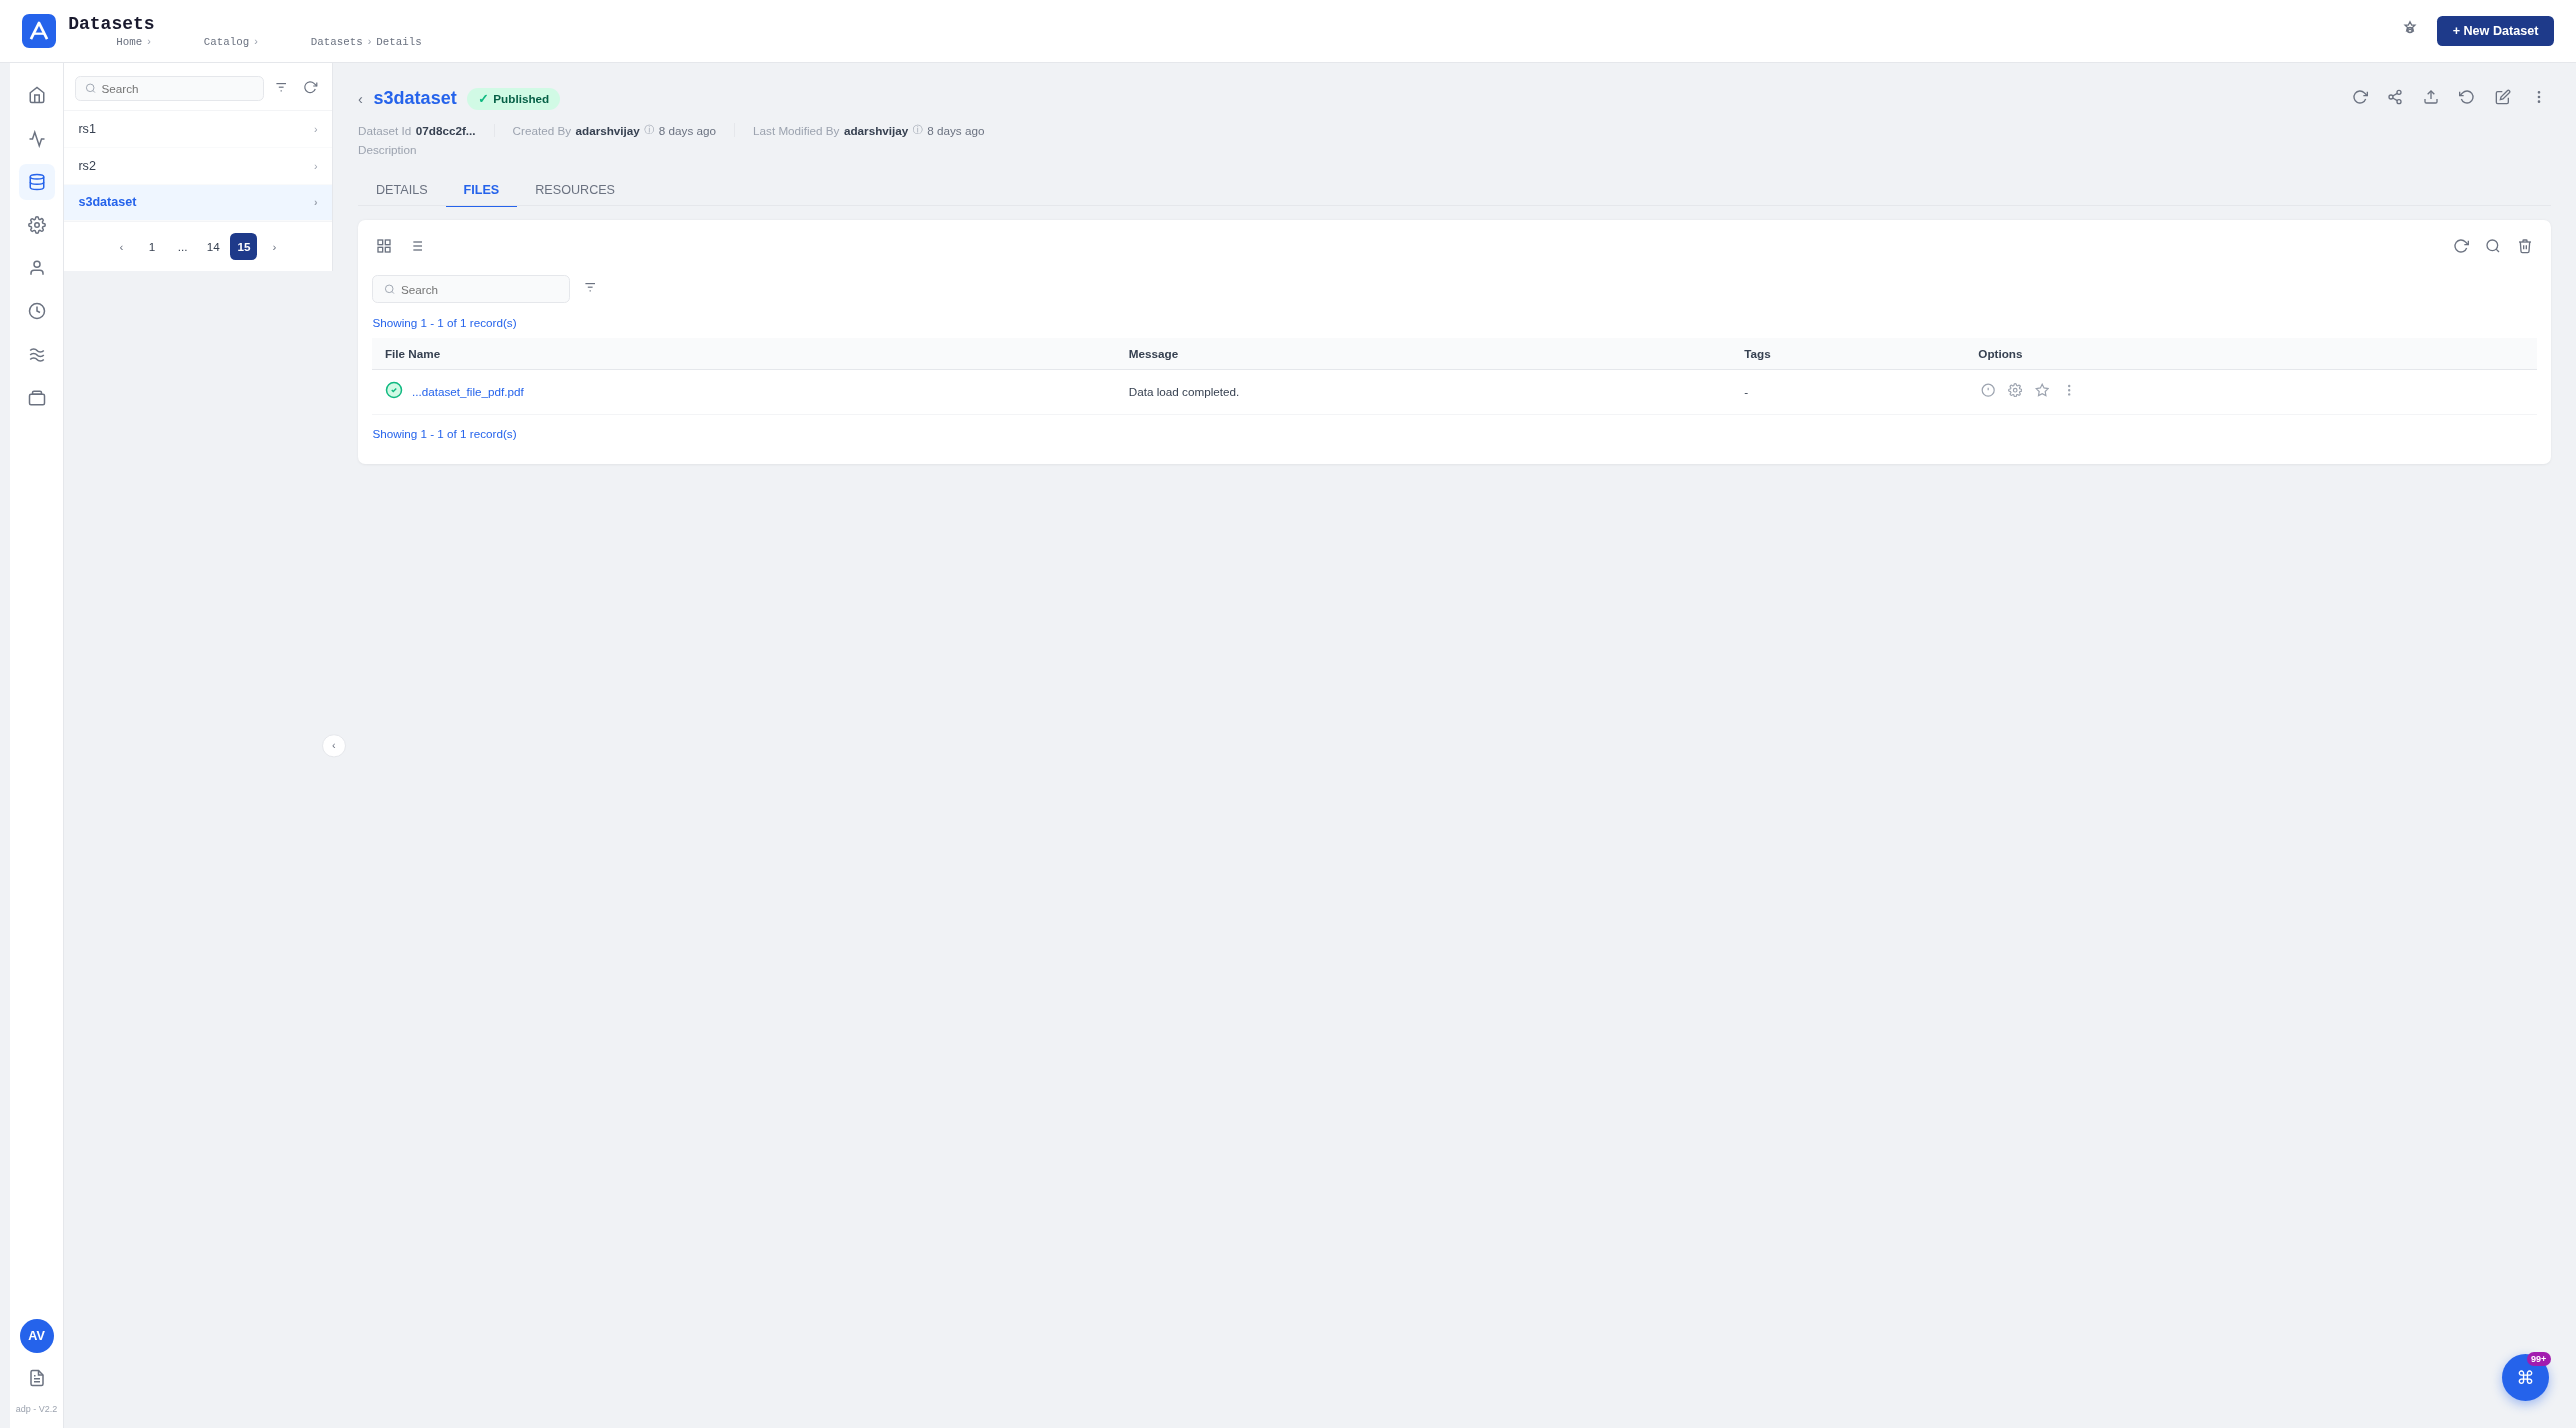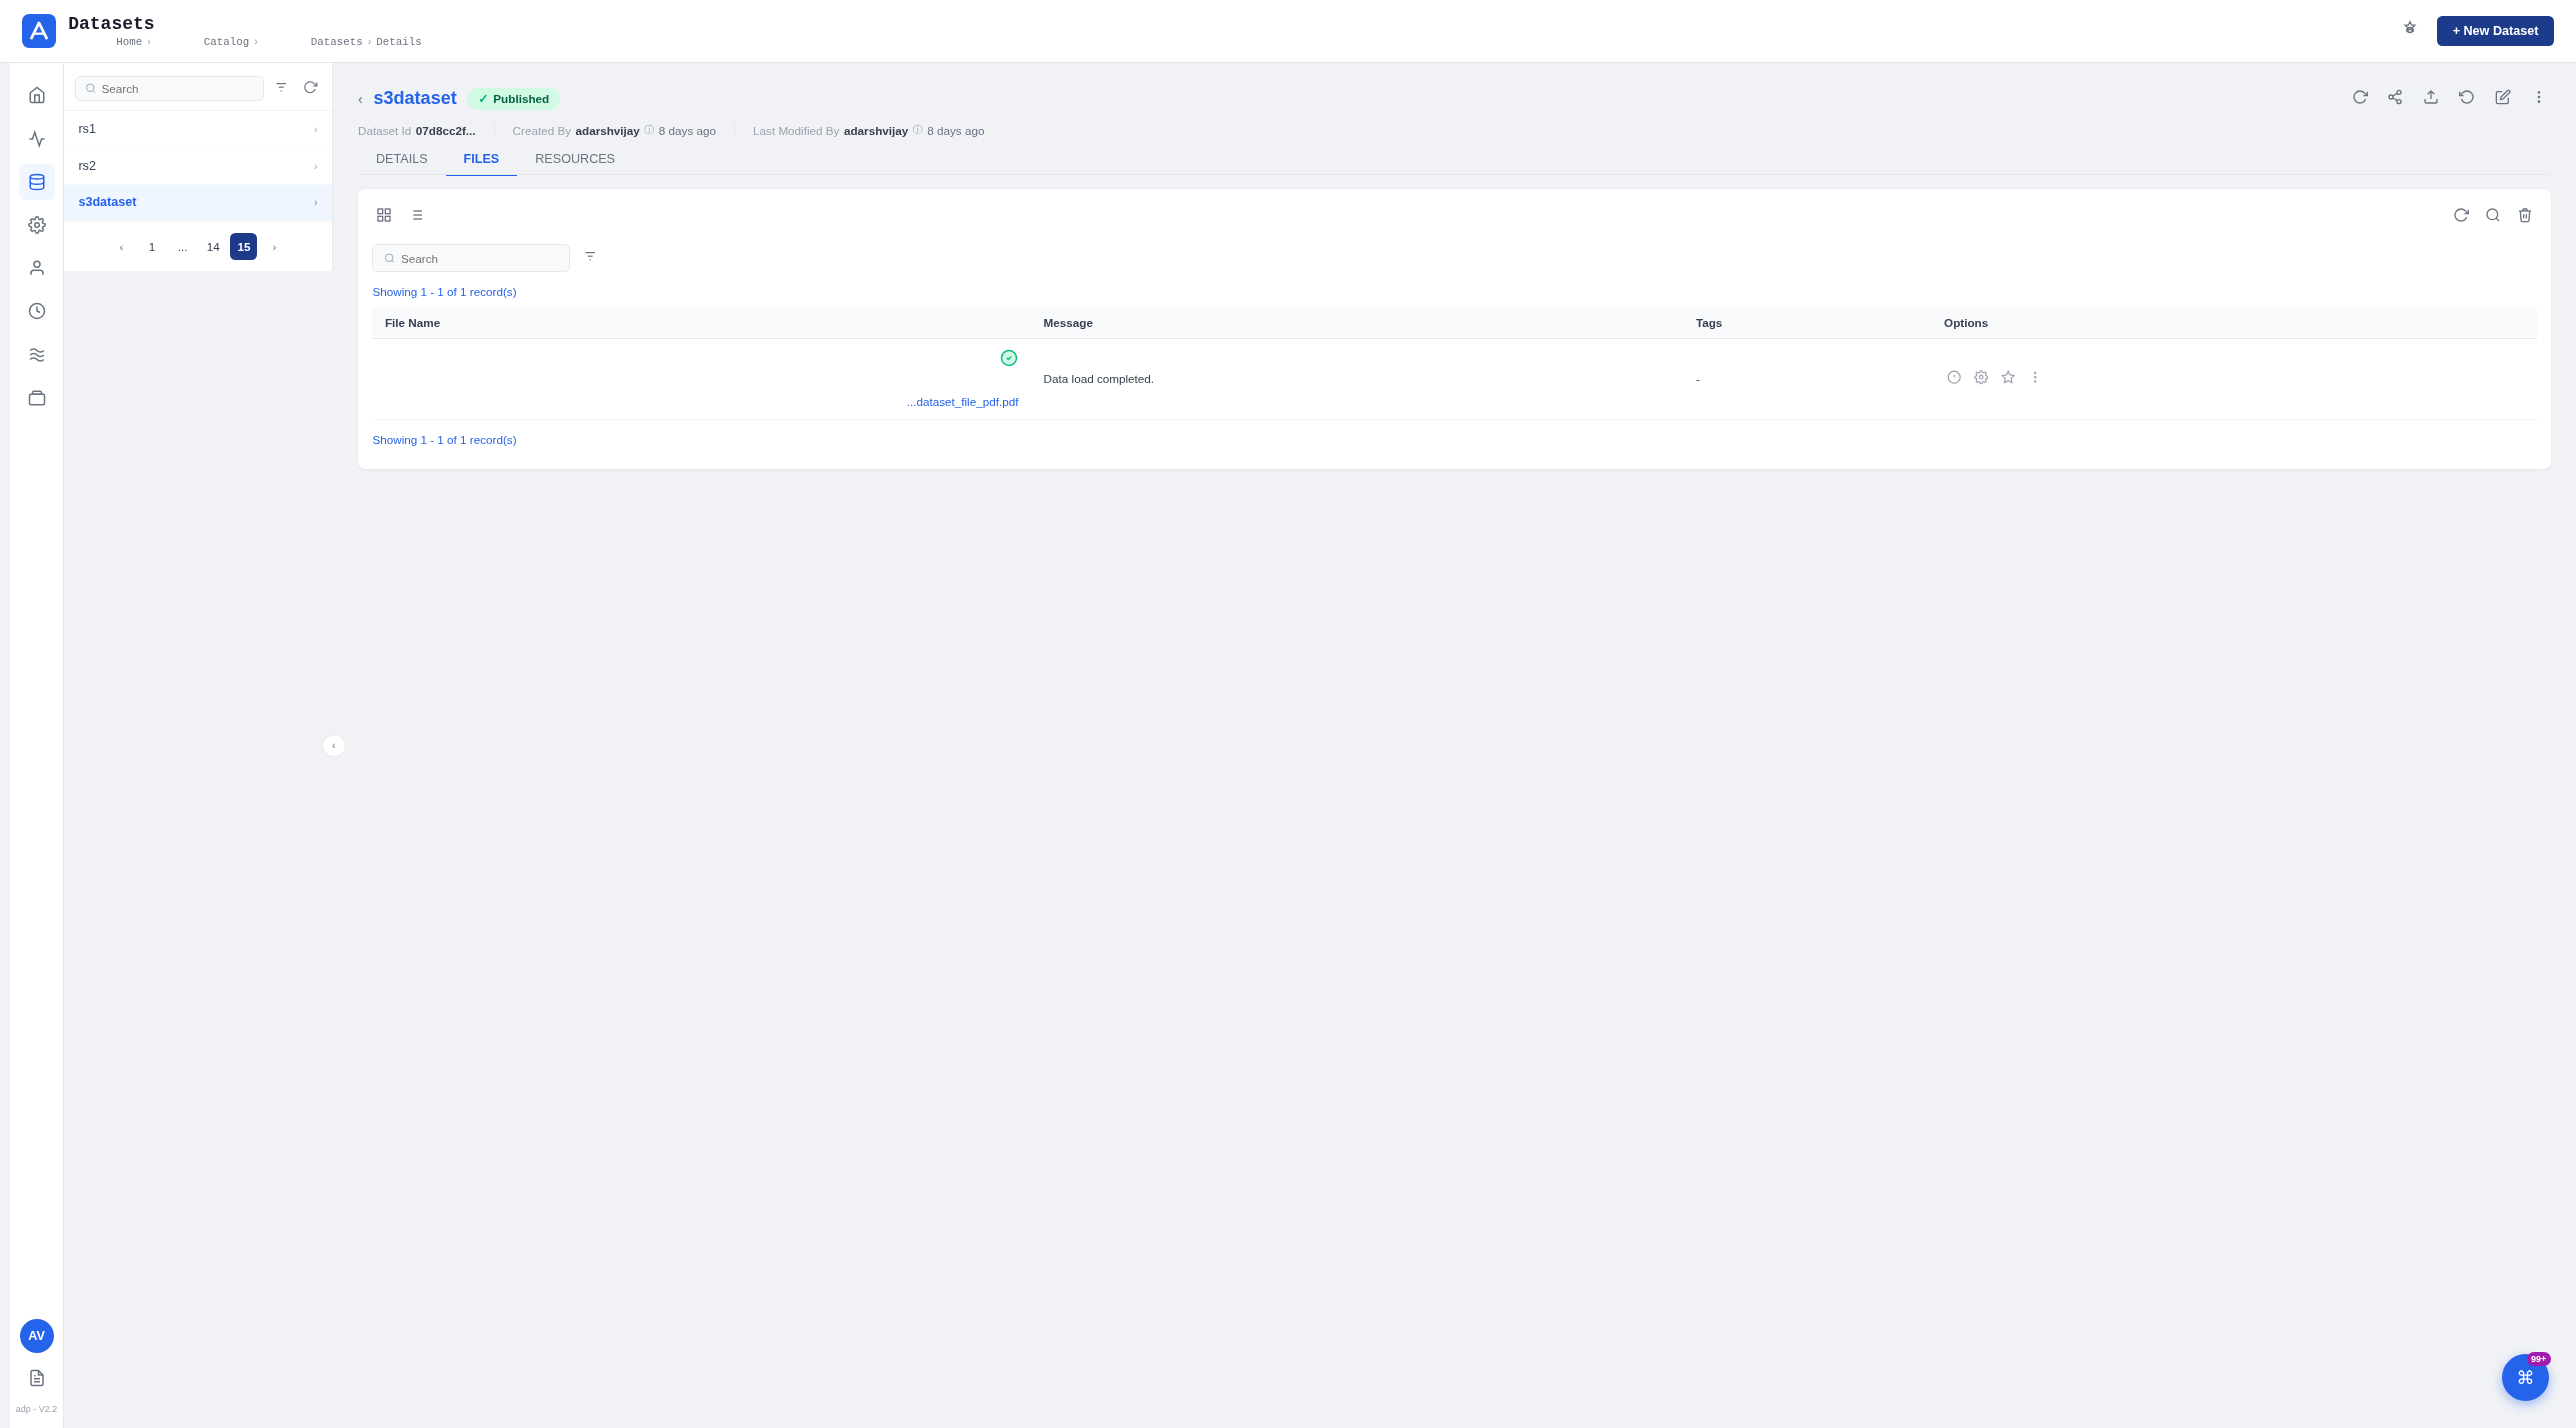--- a/index.html
+++ b/index.html
@@ -298,21 +298,21 @@
       background: #f9fafb;
       border-bottom: 0.9px solid #e5e7eb;
     }
     .files-table td {
       padding: 10.8px 12.6px;
       font-size: 11.7px;
       color: #374151;
       border-bottom: 0.9px solid #f3f4f6;
       vertical-align: middle;
     }
-    .file-name-cell { display: flex; align-items: flex-end; gap: 24px; flex-direction: column; }
+    .file-name-cell { display: flex; align-items: center; gap: 9px; }
     .file-success-icon { color: #10b981; font-size: 16px; }
     .file-name-link { color: #2563eb; text-decoration: none; }
     .file-options-cell { display: flex; align-items: center; gap: 7.2px; }
     .file-option-btn { background: none; border: none; cursor: pointer; color: #9ca3af; font-size: 13.5px; padding: 2.7px; }
 
     
     .notif-badge {
       position: fixed;
       bottom: 27px;
       right: 27px;
@@ -559,20 +559,23 @@
         <span class="meta-value">adarshvijay</span>
         <span class="meta-info-icon">ⓘ</span>
         <span>8 days ago</span>
       </div>
       <div class="meta-section">
         <span class="meta-label">Last Modified By</span>
         <span class="meta-value">adarshvijay</span>
         <span class="meta-info-icon">ⓘ</span>
         <span>8 days ago</span>
       </div>
+    </div>
+    <div class="dataset-description">
+      <span>Description</span>
     </div>
 
     <div class="tabs">
       <button class="tab">DETAILS</button>
       <button class="tab active">FILES</button>
       <button class="tab">RESOURCES</button>
     </div>
 
     <div class="files-panel">
 

